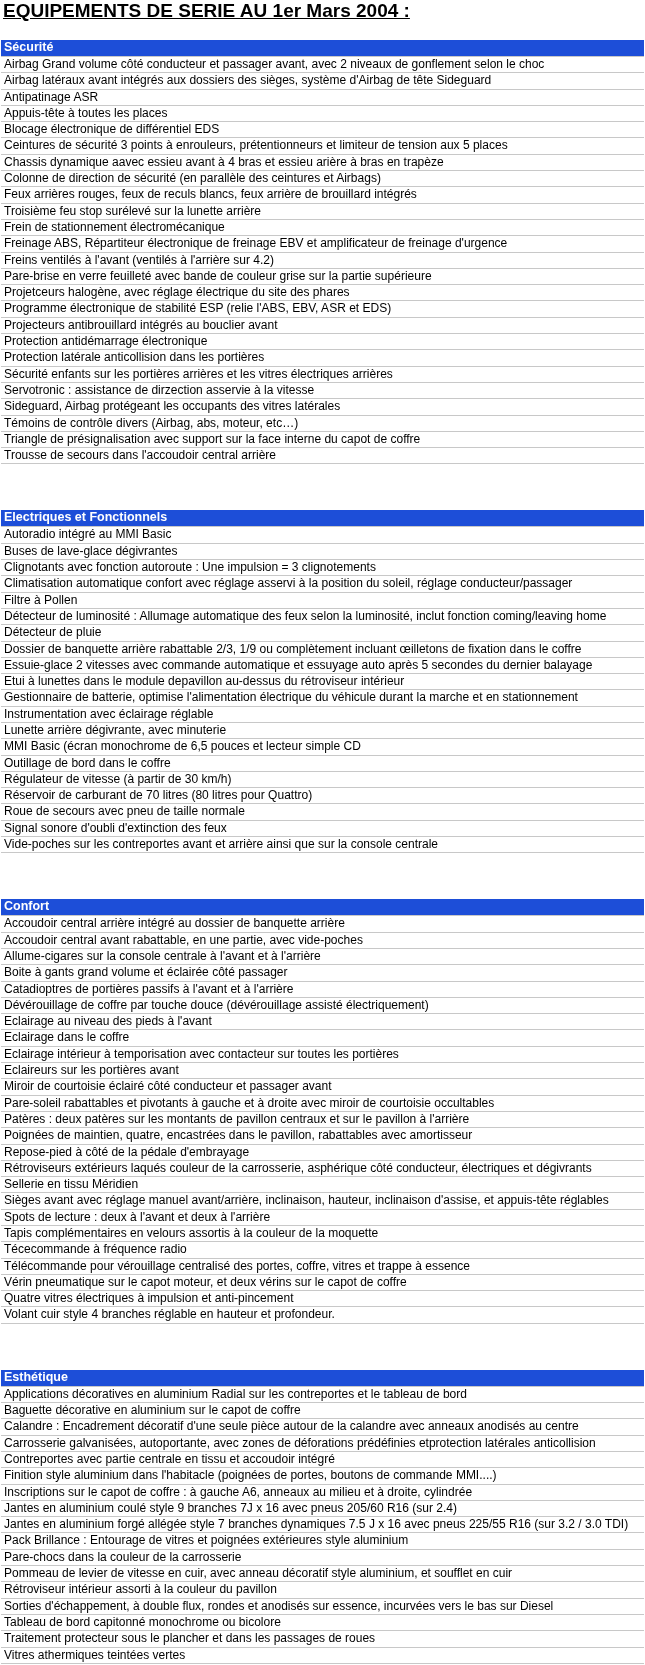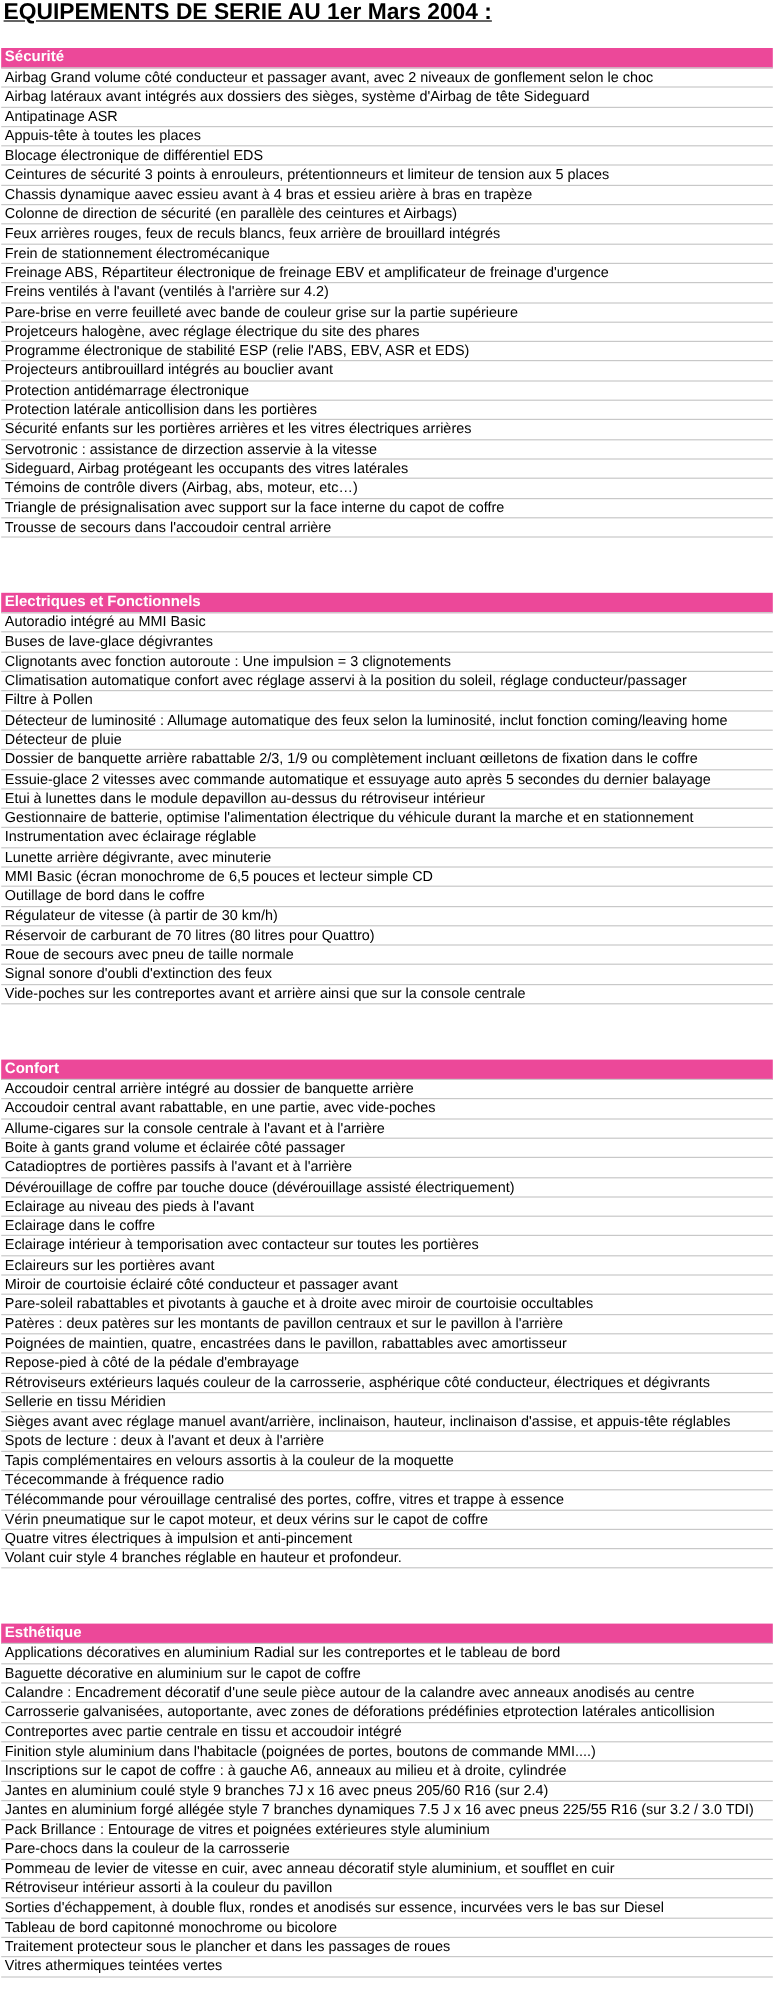--- a/index.html
+++ b/index.html
@@ -20,21 +20,21 @@
     text-decoration: underline;
     margin: 0 0 0 2px;
     line-height: 16px;
     white-space: nowrap;
   }
   .section { margin-top: 0; }
   .section:first-of-type { margin-top: 0; }
   #sections > .section { margin-top: 46px; }
   #sections > .section:first-child { margin-top: 21px; }
   .section-header {
-    background: #ec4899;
+    background: #1d4ed8;
     color: #ffffff;
     font-weight: bold;
     font-size: 12.5px;
     line-height: 15px;
     padding: 0 0 1px 3px;
     border-bottom: 1px solid #c8c8c8;
     width: 643px;
   }
   ul.rows {
     list-style: none;
@@ -62,20 +62,21 @@
     <ul class="rows">
           <li class="row">Airbag Grand volume côté conducteur et passager avant, avec 2 niveaux de gonflement selon le choc</li>
           <li class="row">Airbag latéraux avant intégrés aux dossiers des sièges, système d'Airbag de tête Sideguard</li>
           <li class="row">Antipatinage ASR</li>
           <li class="row">Appuis-tête à toutes les places</li>
           <li class="row">Blocage électronique de différentiel EDS</li>
           <li class="row">Ceintures de sécurité 3 points à enrouleurs, prétentionneurs et limiteur de tension aux 5 places</li>
           <li class="row">Chassis dynamique aavec essieu avant à 4 bras et essieu arière à bras en trapèze</li>
           <li class="row">Colonne de direction de sécurité (en parallèle des ceintures et Airbags)</li>
           <li class="row">Feux arrières rouges, feux de reculs blancs, feux arrière de brouillard intégrés</li>
+          <li class="row">Troisième feu stop surélevé sur la lunette arrière</li>
           <li class="row">Frein de stationnement électromécanique</li>
           <li class="row">Freinage ABS, Répartiteur électronique de freinage EBV et amplificateur de freinage d'urgence</li>
           <li class="row">Freins ventilés à l'avant (ventilés à l'arrière sur 4.2)</li>
           <li class="row">Pare-brise en verre feuilleté avec bande de couleur grise sur la partie supérieure</li>
           <li class="row">Projetceurs halogène, avec réglage électrique du site des phares</li>
           <li class="row">Programme électronique de stabilité ESP (relie l'ABS, EBV, ASR et EDS)</li>
           <li class="row">Projecteurs antibrouillard intégrés au bouclier avant</li>
           <li class="row">Protection antidémarrage électronique</li>
           <li class="row">Protection latérale anticollision dans les portières</li>
           <li class="row">Sécurité enfants sur les portières arrières et les vitres électriques arrières</li>

